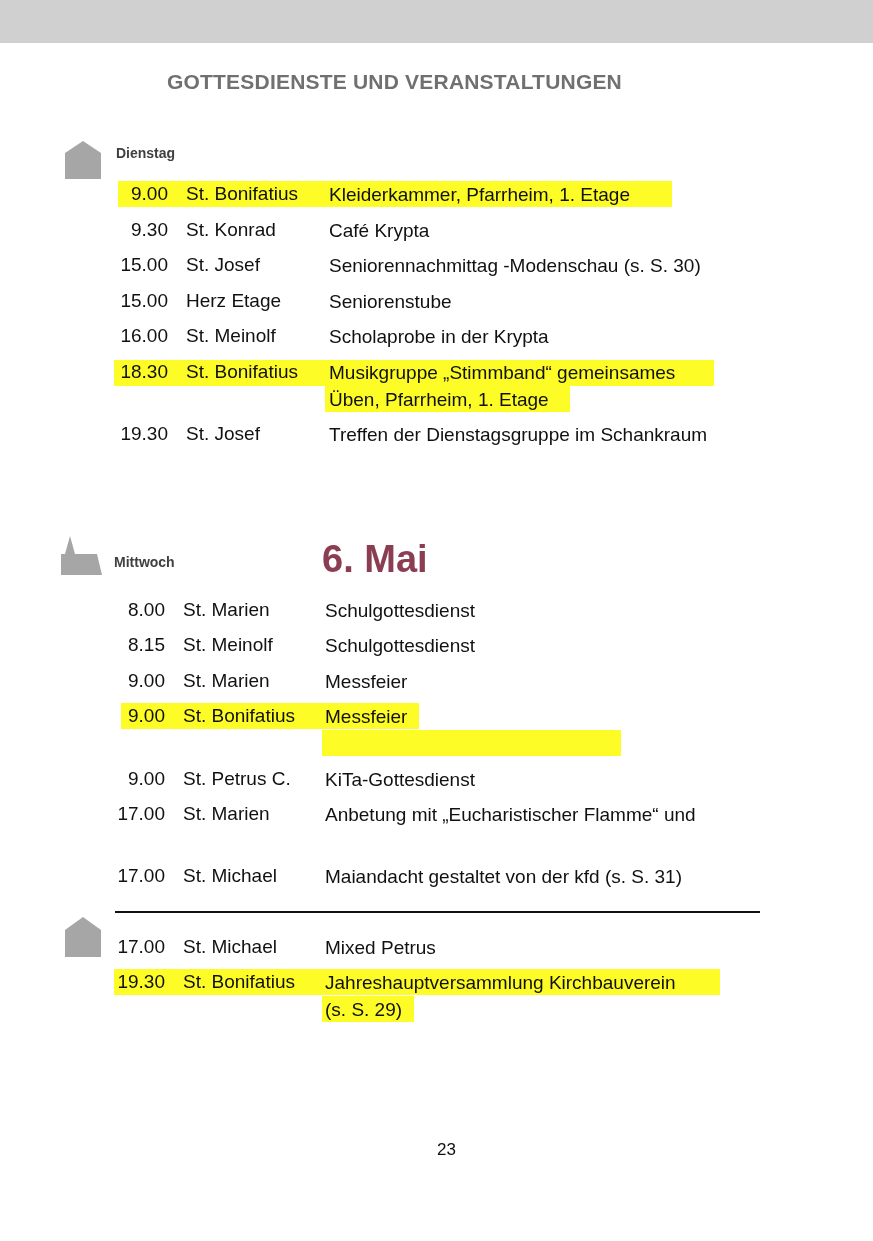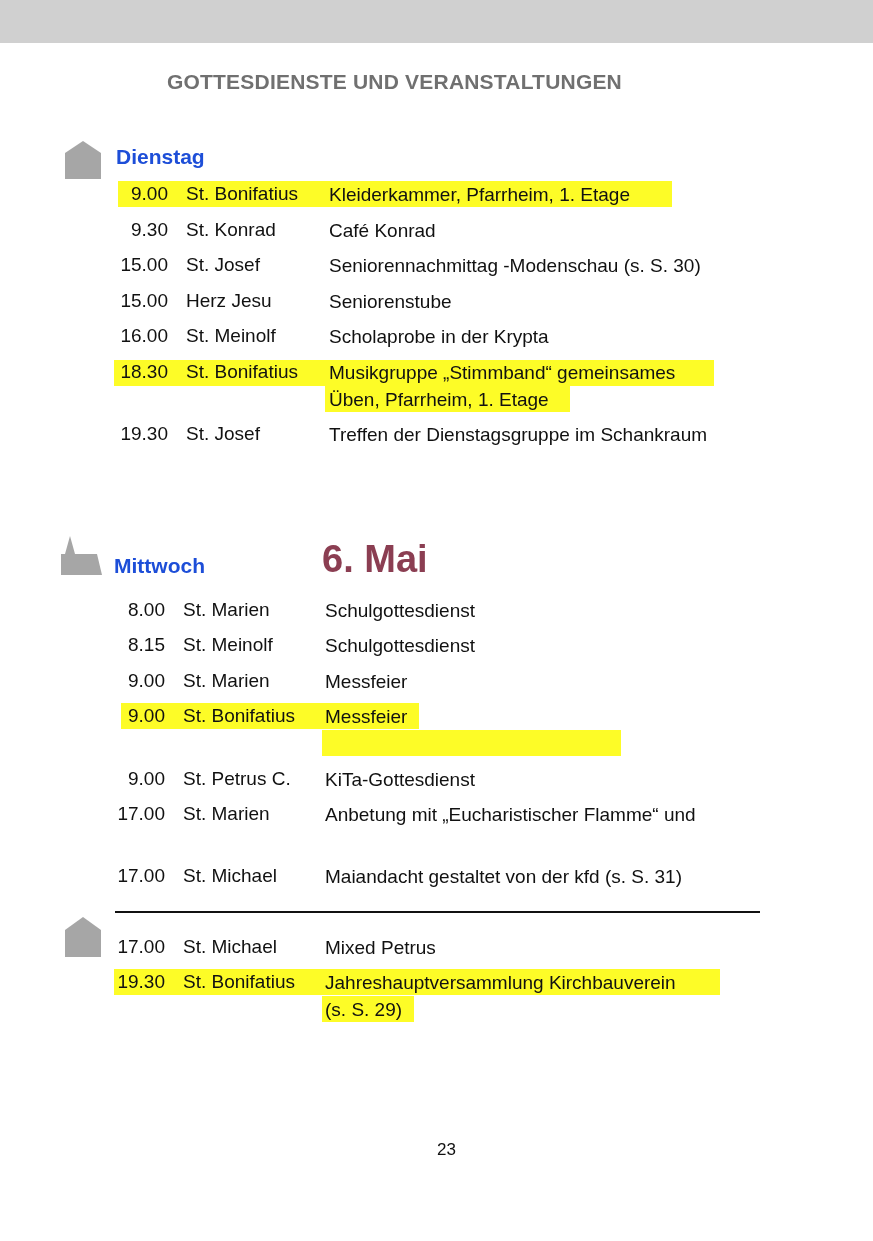--- a/index.html
+++ b/index.html
@@ -8,21 +8,21 @@
       background: #ffffff;
       font-family: "Liberation Sans", sans-serif;
       color: #111;
     }
     .topbar { position: absolute; left: 0; top: 0; width: 873px; height: 43px; background: #d0d0d0; }
     .page-title {
       position: absolute; left: 0; top: 70px; width: 789px; text-align: center;
       font-weight: bold; font-size: 21px; color: #707070; letter-spacing: 0.2px;
     }
     .icon { position: absolute; }
-    .day-label { position: absolute; font-weight: bold; font-size: 21px; color: #1d4ed8; }
+    .day-label { position: absolute; font-weight: bold; font-size: 14px; color: #404040; }
     .date-label { position: absolute; font-weight: bold; font-size: 38px; color: #8b3e52; }
     .row { position: absolute; font-size: 19px; line-height: 26px; color: #111; }
     .row .t { position: absolute; text-align: right; white-space: nowrap; }
     .row .p { position: absolute; white-space: nowrap; }
     .row .d { position: absolute; white-space: nowrap; }
     .row .d div { line-height: 27px; }
     .hlbar { position: absolute; background: #fdfc27; }
     .rule { position: absolute; height: 2px; background: #111; }
     .page-number { position: absolute; left: 0; top: 1140px; width: 873px; text-align: center; font-size: 17px; color: #111; padding-left: 10px; }
   </style>
@@ -45,33 +45,33 @@
   <span class="t" style="left: 0px; width: 168px;">9.00</span>
   <span class="p" style="left:186px">St. Bonifatius</span>
   <span class="d" style="left:329px">
       <div>Kleiderkammer, Pfarrheim, 1. Etage</div>
     </span>
 </div>
 <div class="row" style="left:0;top:217px">
   <span class="t" style="left: 0px; width: 168px;">9.30</span>
   <span class="p" style="left:186px">St. Konrad</span>
   <span class="d" style="left:329px">
-      <div>Café Konrad</div>
+      <div>Café Krypta</div>
     </span>
 </div>
 <div class="row" style="left:0;top:252px">
   <span class="t" style="left: 0px; width: 168px;">15.00</span>
   <span class="p" style="left:186px">St. Josef</span>
   <span class="d" style="left:329px">
       <div>Seniorennachmittag -Modenschau (s. S. 30)</div>
     </span>
 </div>
 <div class="row" style="left:0;top:288px">
   <span class="t" style="left: 0px; width: 168px;">15.00</span>
-  <span class="p" style="left:186px">Herz Jesu</span>
+  <span class="p" style="left:186px">Herz Etage</span>
   <span class="d" style="left:329px">
       <div>Seniorenstube</div>
     </span>
 </div>
 <div class="row" style="left:0;top:323px">
   <span class="t" style="left: 0px; width: 168px;">16.00</span>
   <span class="p" style="left:186px">St. Meinolf</span>
   <span class="d" style="left:329px">
       <div>Scholaprobe in der Krypta</div>
     </span>

